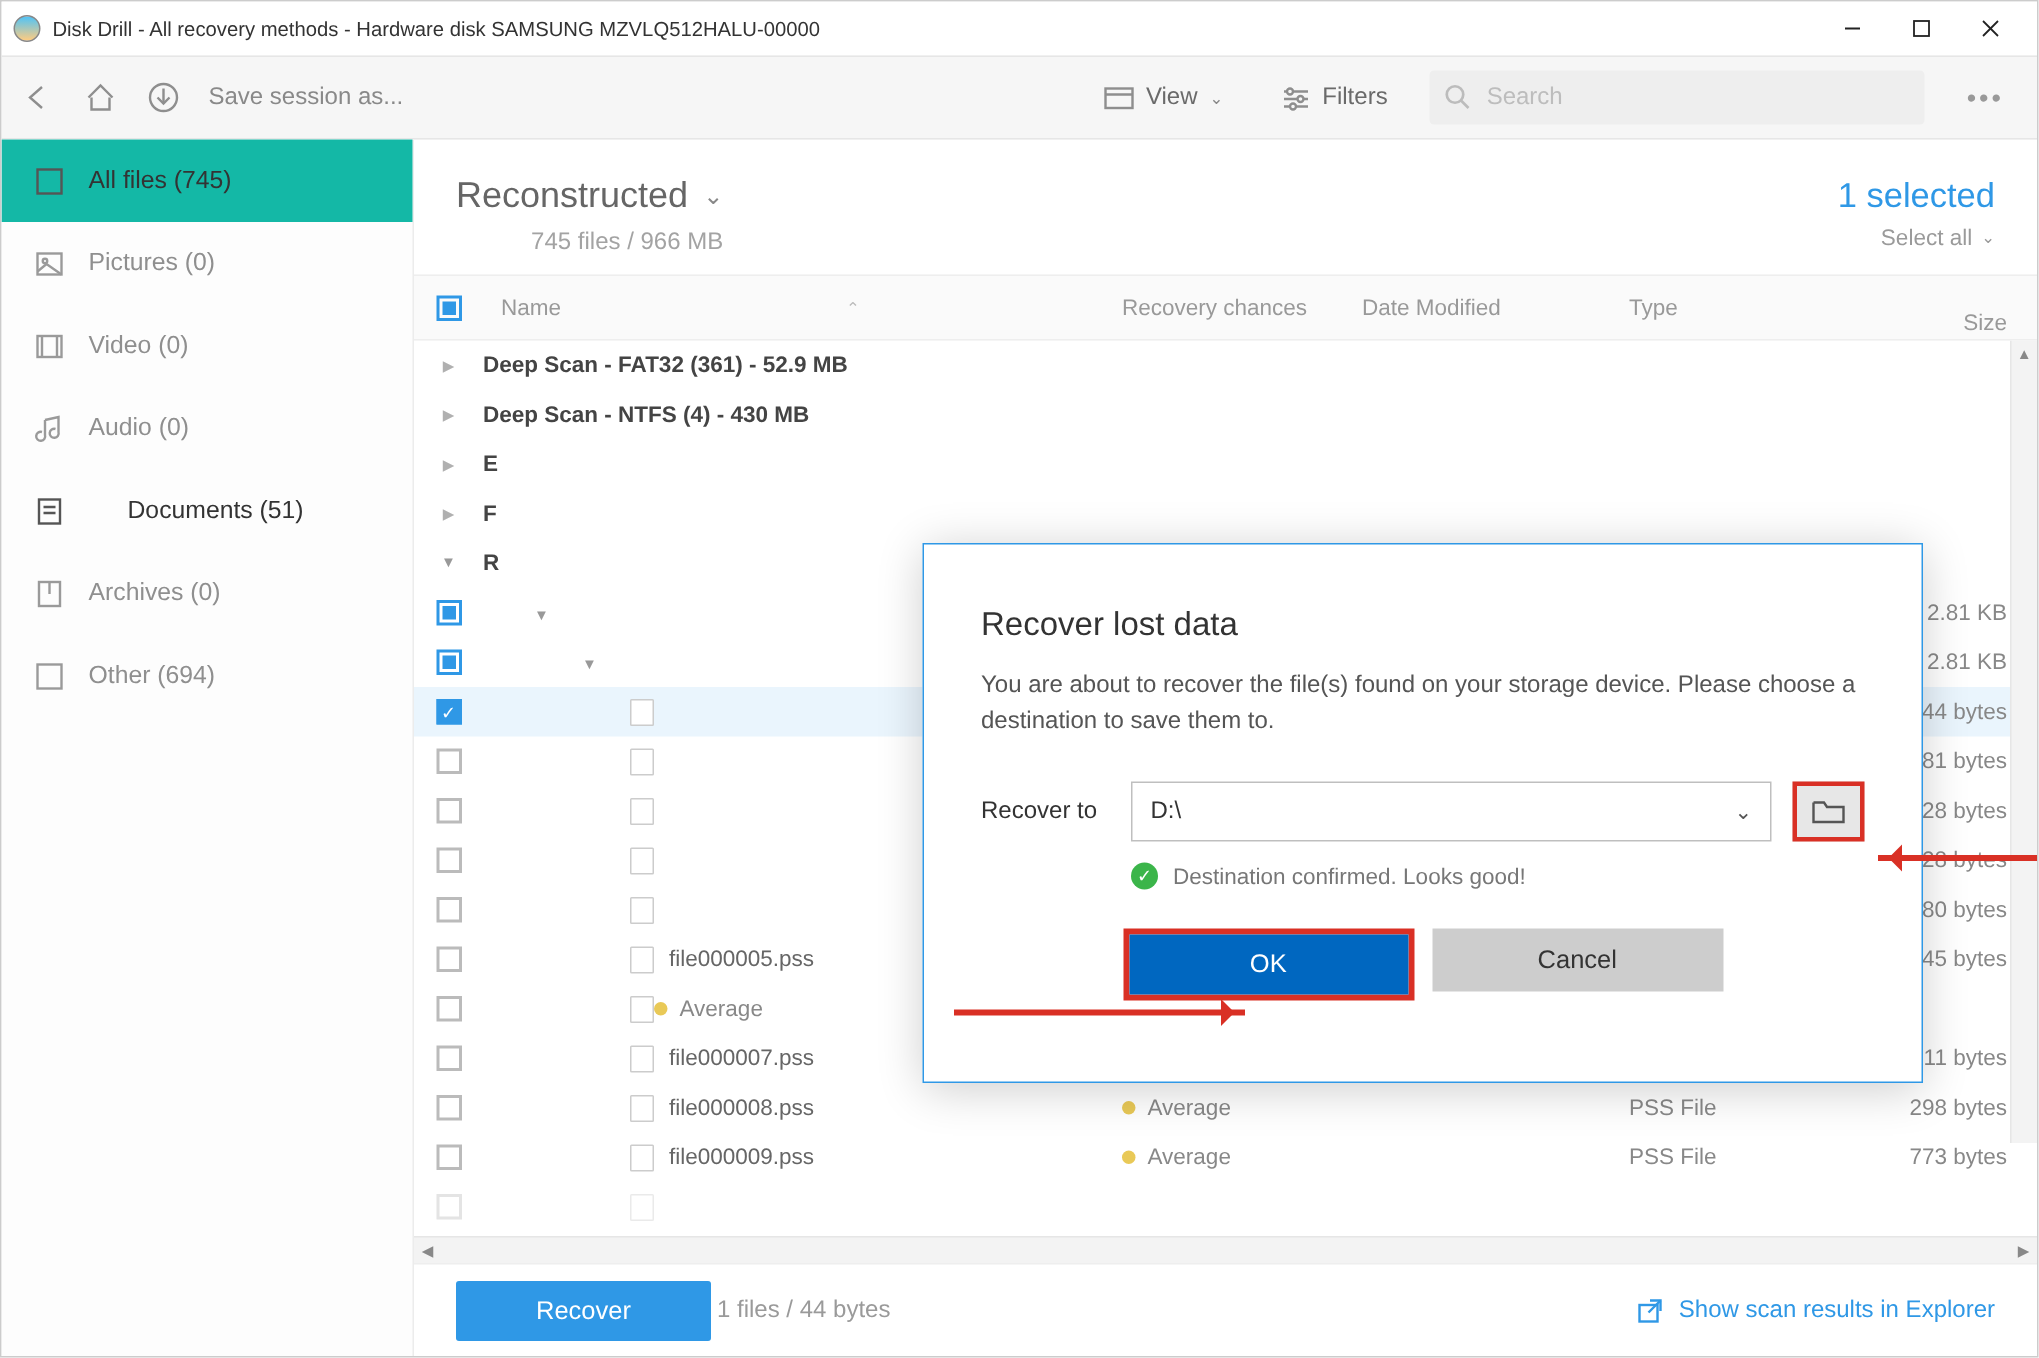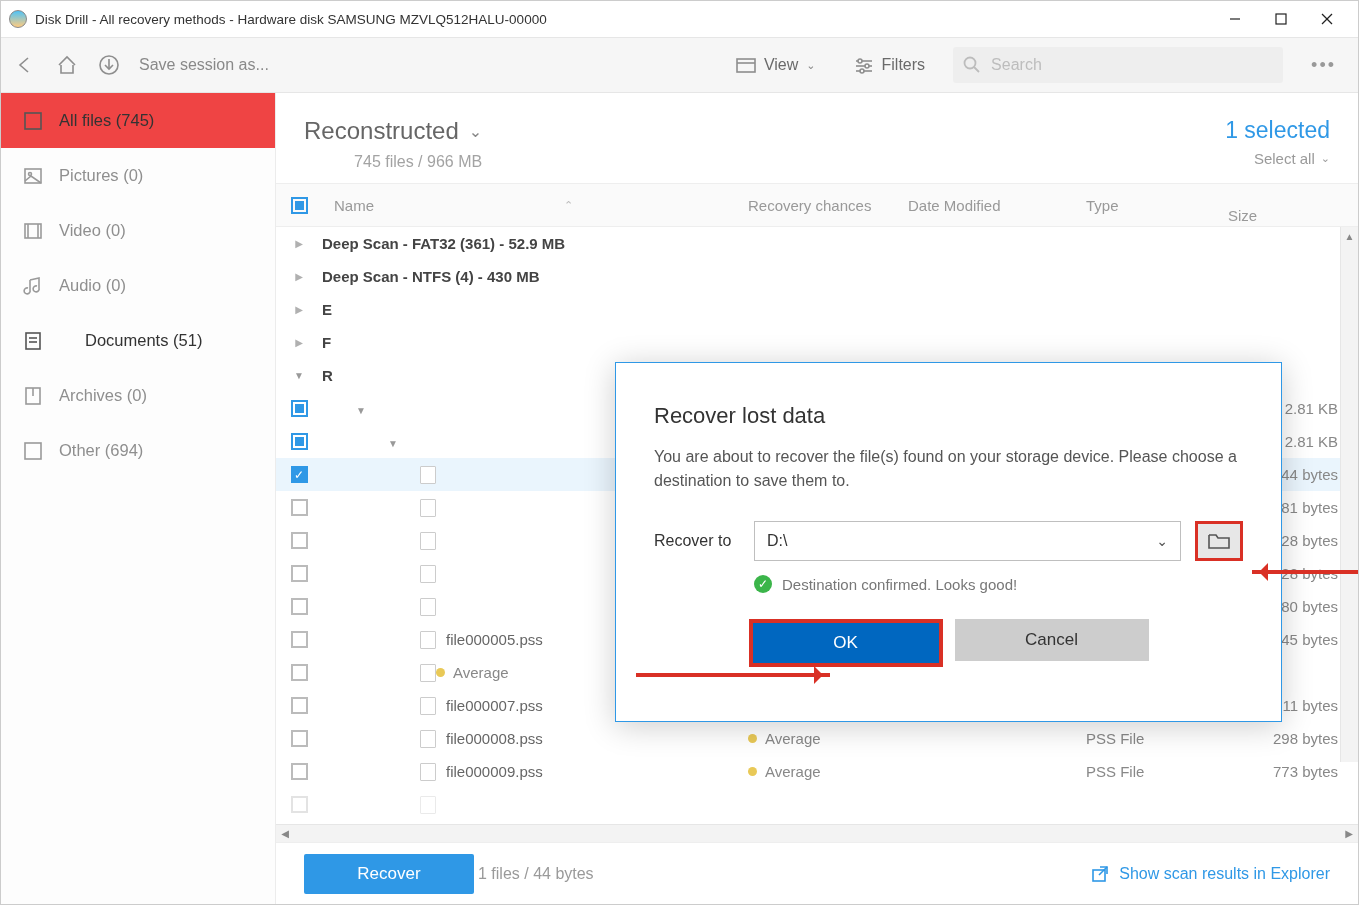--- a/index.html
+++ b/index.html
@@ -13,39 +13,39 @@
 .tbicon { width: 24px; height: 24px; color: #999; display:flex; align-items:center; justify-content:center; }
 .tbicon svg { stroke:#8e8e8e; stroke-width:1.6; fill:none; }
 .session { color: #898989; font-size: 16px; }
 .toolbar .spacer { flex: 1; }
 .viewbtn,.filtersbtn { display: flex; align-items: center; gap: 8px; color: #6a6a6a; font-size: 16px; padding: 0 10px; }
 .searchbox { background: #eeeeee; border-radius: 3px; width: 330px; height: 36px; display: flex; align-items: center; padding: 0 10px; color: #b0b0b0; gap: 10px; }
 .more { color:#999; letter-spacing:2px; font-size:18px; padding:0 10px;}
 .main { display: flex; height: calc(100% - 36px - 56px); }
 .sidebar { width: 275px; border-right: 1px solid #ececec; background:#fdfdfd; }
 .sbitem { height: 55px; display: flex; align-items: center; padding-left: 22px; gap: 16px; color:#8f8f8f; font-size: 16.5px; }
-.sbitem.active { background:#ef4444; color:#333; }
+.sbitem.active { background:#14b8a6; color:#333; }
 .sbitem .sbicon { width:20px; height:20px; }
 .sbitem svg { stroke:#9a9a9a; stroke-width:1.6; fill:none; }
 .sbitem.active svg { stroke:#555; }
 .sbitem.doc { color:#333;gap:42px; }
 .content { flex:1; display:flex; flex-direction:column; position:relative; }
 .header { padding: 24px 28px 12px; display:flex; align-items:flex-start; justify-content:space-between; }
 .header .left .htitle { font-size: 24px; color:#666; font-weight:400; display:flex; align-items:center; gap:10px; }
 .header .left .hsub { color:#a3a3a3; font-size:16px; margin-top:8px;text-align:right; }
 .header .right { text-align:right; }
 .header .right .selcount { color:#2f98e6; font-size:23px; }
 .header .right .selall { color:#9a9a9a; font-size:15px; margin-top:6px; display:flex; align-items:center; justify-content:flex-end; gap:6px; }
 .tablehead { height: 44px; border-top:1px solid #eee; border-bottom:1px solid #eee; display:flex; align-items:center; color:#999; font-size:15px; background:#fafafa; }
 .colcheck { width:46px; display:flex; justify-content:center; }
 .colname { flex:1; padding-left:12px; display:flex; align-items:center; gap:190px;}
 .colrec { width:160px; }
 .coldate { width:170px; }
 .coltype { width:150px; padding-left:8px;}
-.colsize { width:130px; text-align:left; padding-right:20px;margin-top:21px; }
+.colsize { width:130px; text-align:right; padding-right:20px;margin-top:21px; }
 .chkbox { width:17px; height:17px; border:2px solid #2f98e6; display:flex; align-items:center; justify-content:center; }
 .chkbox .sq { width:9px; height:9px; background:#2f98e6; }
 .chkbox.gray { border-color:#bbb; }
 .chkbox.checked { background:#2f98e6; }
 .chkbox.checked::after { content:"✓"; color:#fff; font-size:12px; line-height:1; }
 .rows { position:relative; flex:1; overflow:hidden; }
 .row { height:33px; display:flex; align-items:center; font-size:15px; color:#555; }
 .row .expand { width:46px; display:flex; justify-content:center; color:#aaa; }
 .row .grpname { font-weight:600; color:#444; }
 .row.grp { color:#444; }

